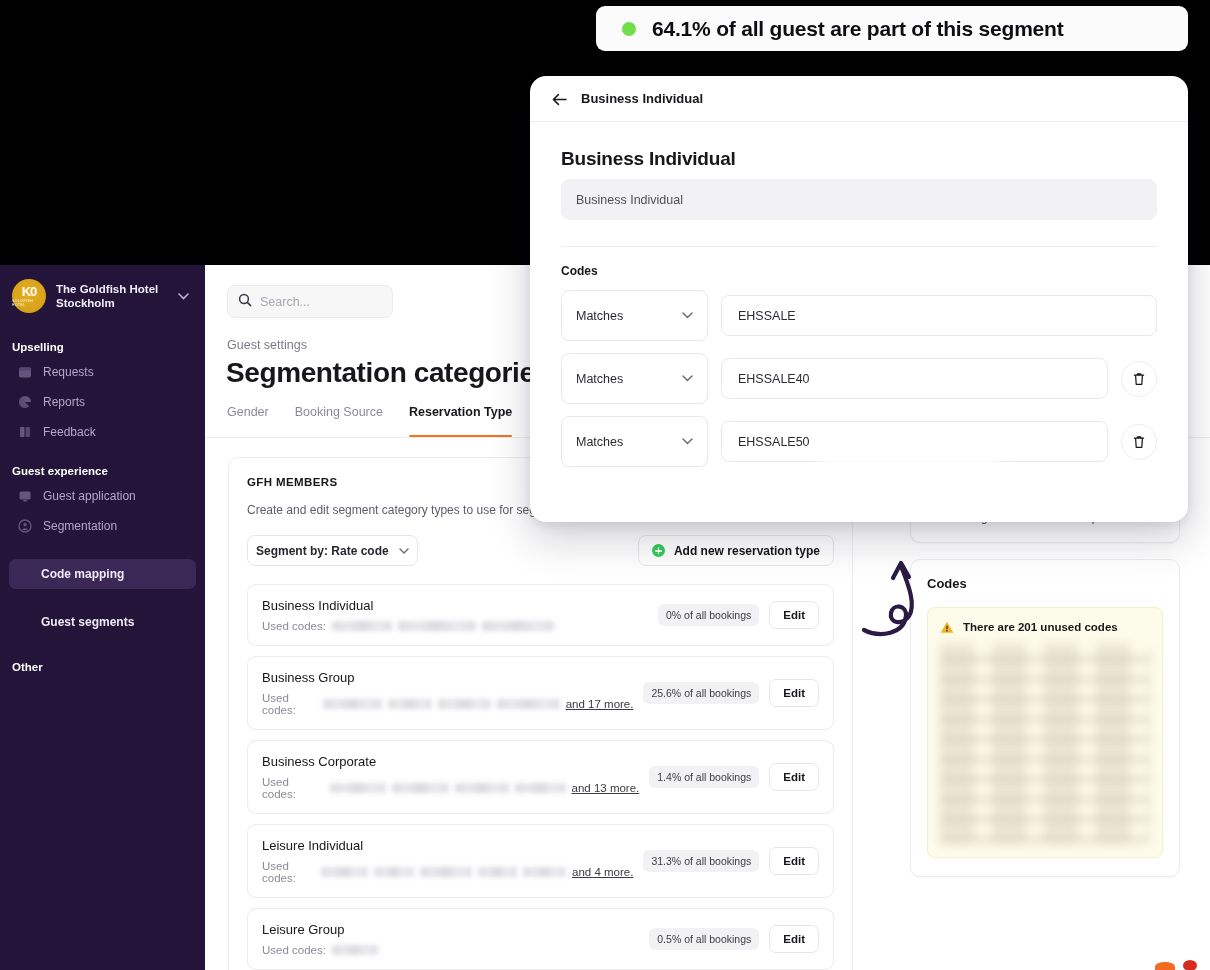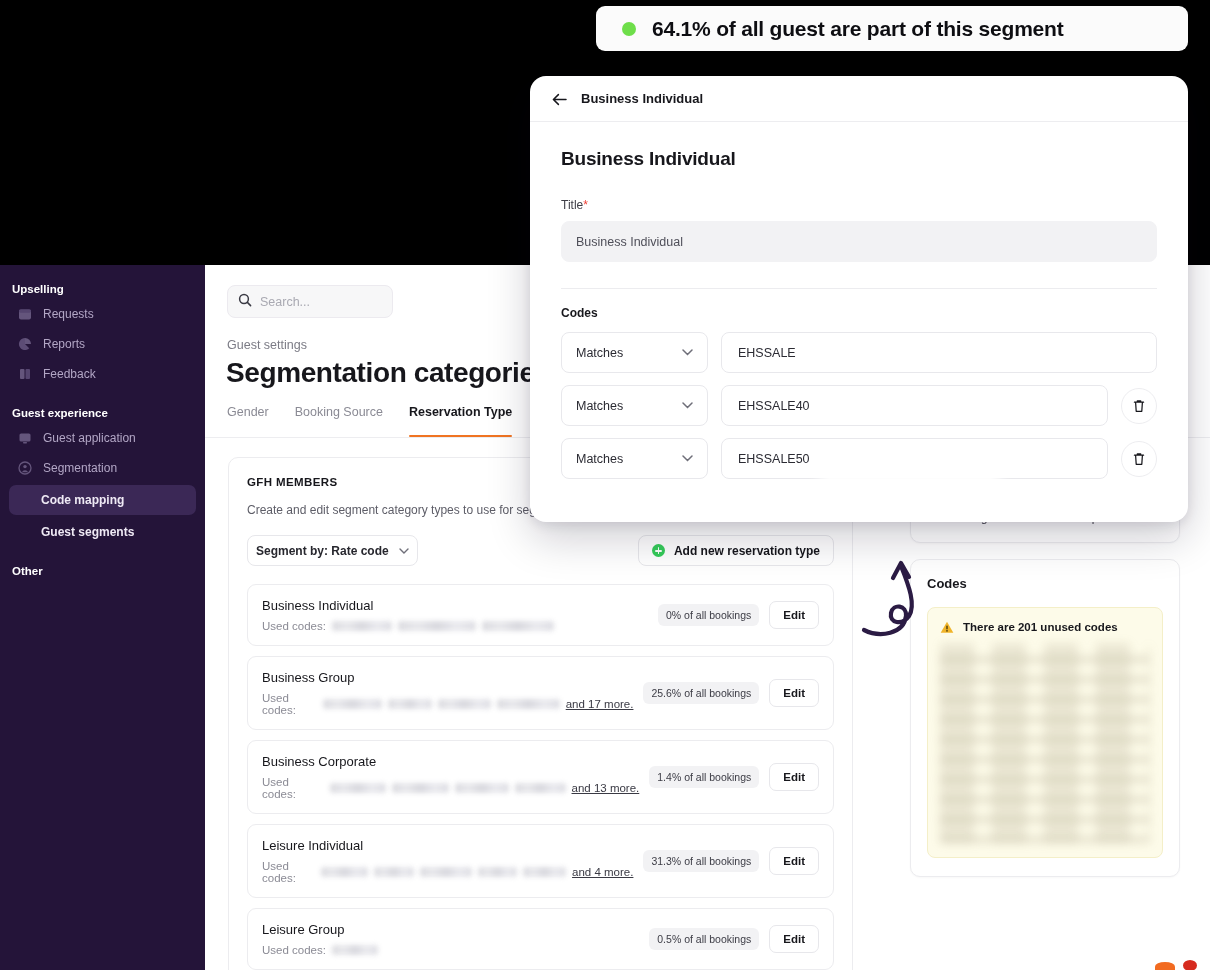--- a/index.html
+++ b/index.html
@@ -41,21 +41,21 @@
     padding: 6px 12px 4px 12px;
   }
   .side-item {
     display:flex; align-items:center; gap:11px;
     padding: 8px 12px; margin: 0 6px; border-radius: 6px;
     font-size: 12px; color:#b3a7c6; font-weight: 500;
   }
   .side-item .ico { width:14px; height:14px; flex:0 0 14px; opacity:.55; }
   .side-sub {
     font-size: 12px; font-weight: 700; color:#efeaf5;
-    padding: 8px 12px 8px 32px; margin: 2px 9px; border-radius: 7px;
+    padding: 8px 12px 8px 32px; margin: 18px 9px; border-radius: 7px;
   }
   .side-sub.active { background: #3b2856; }
 
   
   #main {
     position: absolute; left: 205px; top: 0; right: 0; height: 705px;
     background: #ffffff; padding: 0;
   }
   .search-box {
     position:absolute; left: 22px; top: 20px; width: 166px; height: 33px;
@@ -170,21 +170,21 @@
   .field-label { margin-top: 28px; font-size: 12px; color:#3d3d46; }
   .field-label .req { color:#ef4136; }
   .text-input {
     margin-top: 9px; height: 41px; background:#f2f2f4; border:1px solid #f2f2f4; border-radius: 8px;
     display:flex; align-items:center; padding: 0 14px; font-size: 12.5px; color:#4f4f59;
   }
   .modal-rule { margin-top: 26px; height:1px; background:#ececef; }
   .codes-label { margin-top: 17px; font-size: 12px; font-weight:700; color:#17171c; }
   .code-row { margin-top: 12px; display:flex; align-items:center; gap: 13px; }
   .code-select {
-    width: 147px; height: 41px; border:1px solid #e8e8ec; border-radius: 8px; background:#fff;
+    width: 147px; height: 51px; border:1px solid #e8e8ec; border-radius: 8px; background:#fff;
     display:flex; align-items:center; justify-content:space-between; padding: 0 14px;
     font-size: 12.5px; color:#2b2b33;
   }
   .code-select .cv { font-size: 10px; color:#6f6f79; }
   .code-input {
     flex:1; height: 41px; border:1px solid #e8e8ec; border-radius: 8px; background:#fff;
     display:flex; align-items:center; padding: 0 16px; font-size: 12.5px; color:#2b2b33;
   }
   .trash-btn {
     width: 36px; height: 36px; border-radius:50%; border:1px solid #ededf0; background:#fff;
@@ -210,20 +210,35 @@
   .corner-chip { position:absolute; border-radius: 50% 50% 0 0; }
 </style>
 </head>
 <body>
 
 <div id="stage">
 
   <div id="app-window">
 
     <aside id="sidebar">
+      <div class="brand">
+        <div class="brand-logo">
+          <div class="mark">K0</div>
+          <div class="sub">GOLDFISH HOTEL</div>
+        </div>
+        <div class="brand-text">
+          <div>The Goldfish Hotel</div>
+          <div>Stockholm</div>
+        </div>
+        <div class="brand-caret">
+          <svg width="11" height="7" viewBox="0 0 11 7">
+              <path d="M1 1l4.5 4.5L10 1" stroke="#b9aecd" stroke-width="1.6" fill="none" stroke-linecap="round"></path>
+            </svg>
+        </div>
+      </div>
 
       <div class="side-group">
         <div class="side-group-title">Upselling</div>
         <div class="side-item">
           <span class="ico">
             <svg width="14" height="14" viewBox="0 0 14 14">
                 <rect x="1" y="2.5" width="12" height="10" rx="2" fill="#9a8bb3"></rect>
                 <rect x="1" y="2.5" width="12" height="3.2" rx="1.4" fill="#7e6e9c"></rect>
               </svg>
           </span>
@@ -452,23 +467,20 @@
         <svg width="15" height="13" viewBox="0 0 15 13">
             <path d="M14 6.5H1.6M6.4 1.6L1.4 6.5l5 4.9" stroke="#17171c" stroke-width="1.5" fill="none" stroke-linecap="round" stroke-linejoin="round"></path>
           </svg>
       </span>
       <span class="modal-head-title">Business Individual</span>
     </div>
 
     <div class="modal-body">
       <div class="modal-h1">Business Individual</div>
 
-      <div class="field-label">
-        <span>Title</span><span class="req">*</span>
-      </div>
       <div class="text-input">Business Individual</div>
 
       <div class="modal-rule"></div>
 
       <div class="codes-label">Codes</div>
 
       <div class="code-row">
         <div class="code-select">
           <span>Matches</span>
           <span class="cv">

